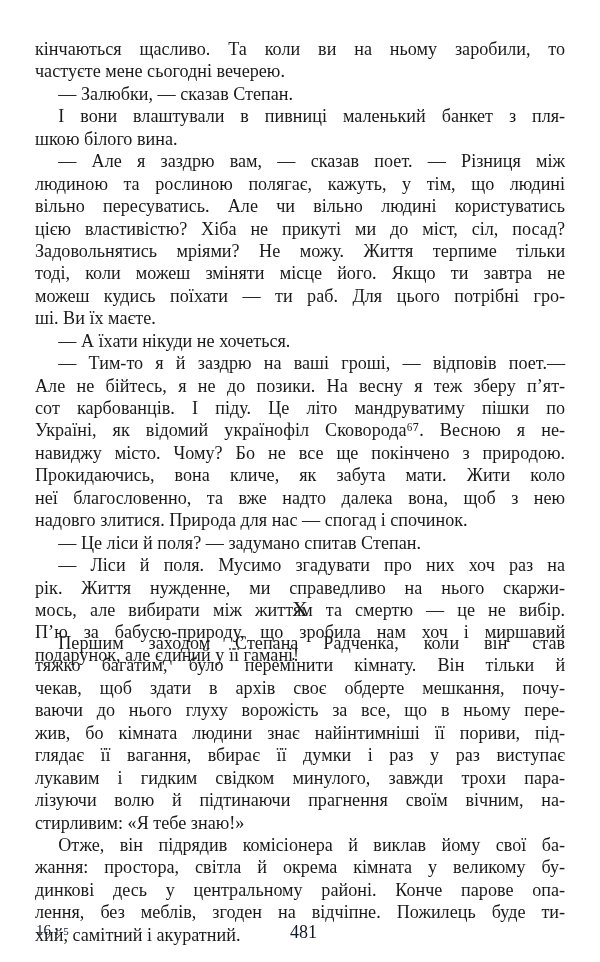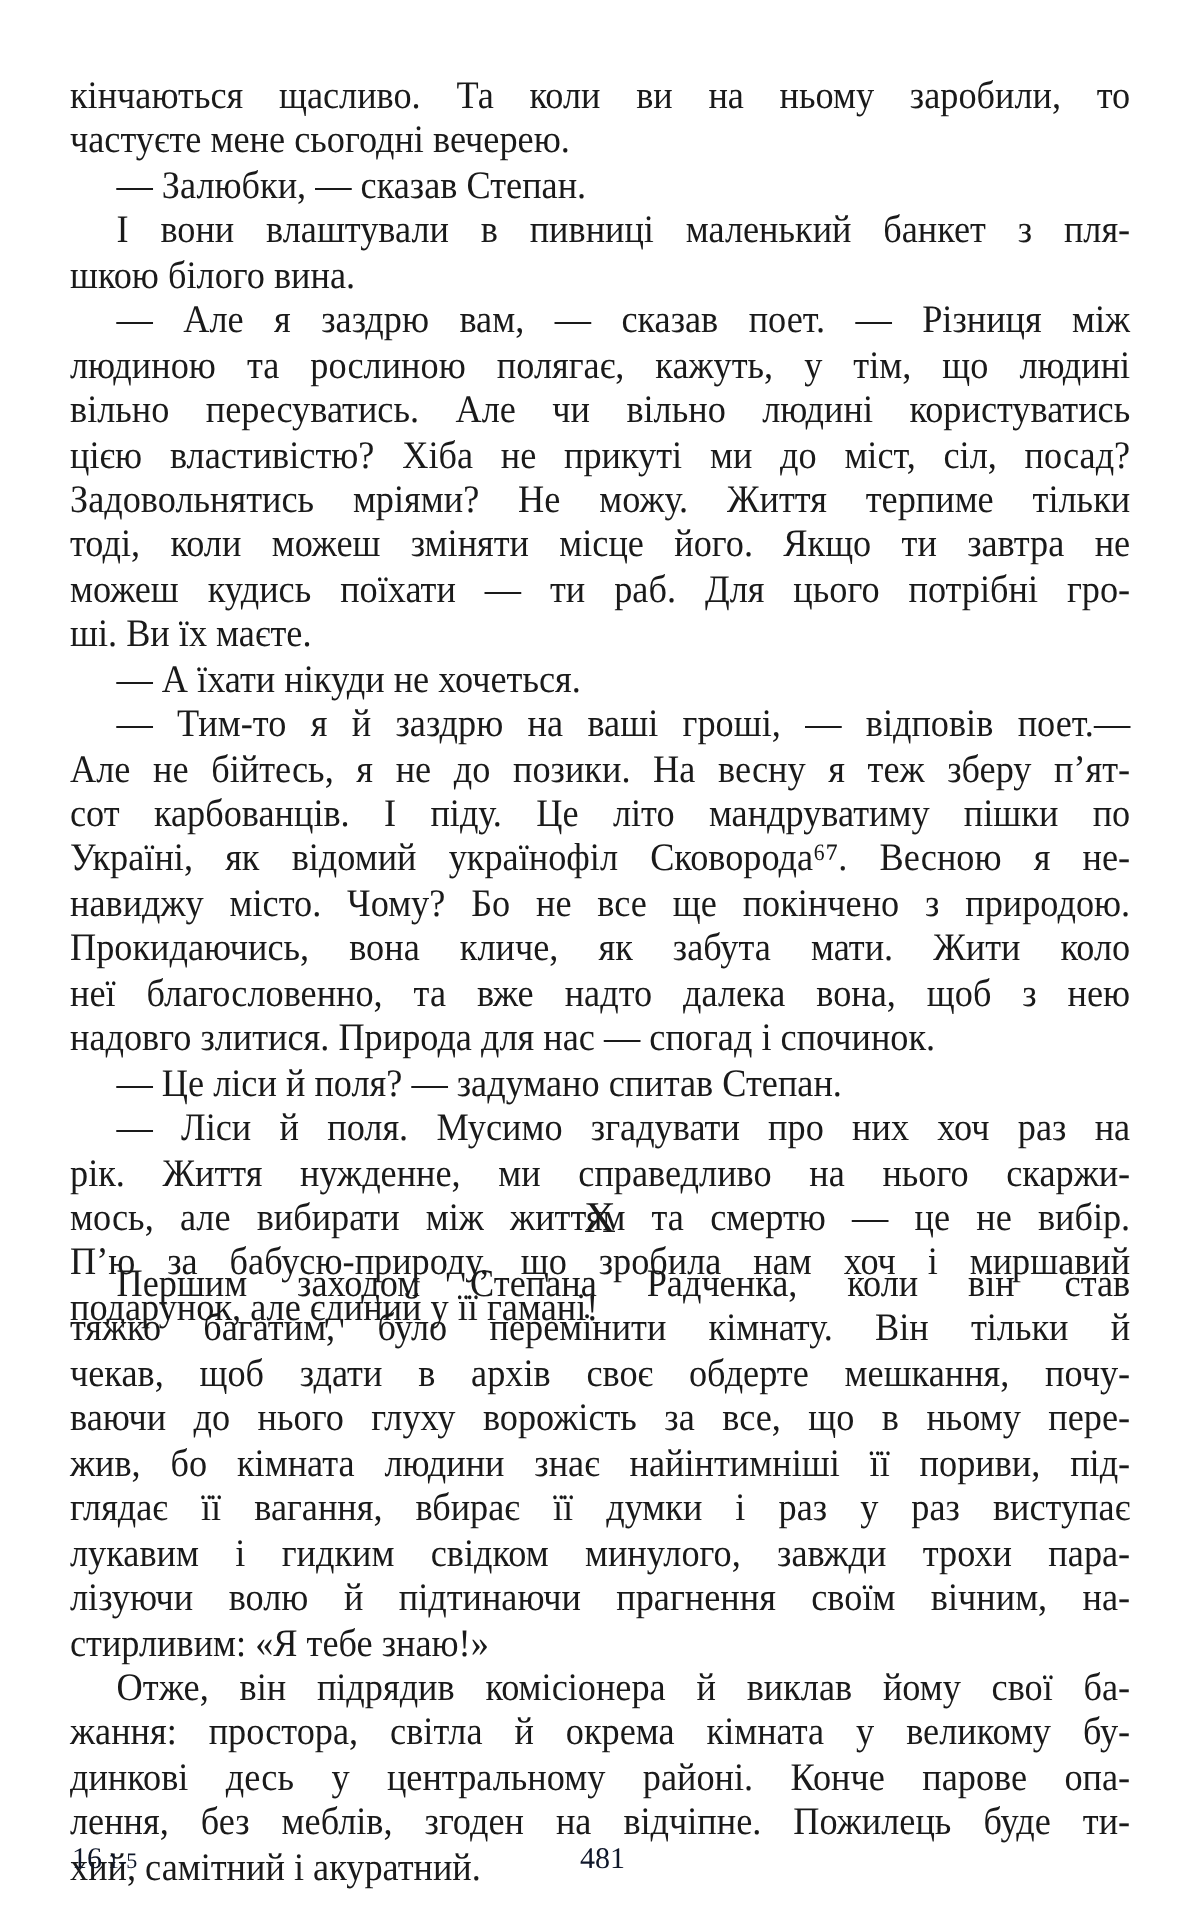--- a/index.html
+++ b/index.html
@@ -18,21 +18,21 @@
     position: absolute; left: 0; width: 600px; top: 596px; text-align: center;
     font-family: "Liberation Serif", "DejaVu Serif", serif; font-size: 22px; color: #1a1a1a;
   }
   .page2 { top: 632px; }
   .footer {
     position: absolute; top: 922px; left: 0; width: 600px; height: 20px;
     font-family: "Liberation Serif", "DejaVu Serif", serif; color: #0f172a;
   }
   .sig { position: absolute; left: 36px; font-size: 15px; }
   .sig small { font-size: 11px; margin-left: 3px; }
-  .pnum { position: absolute; left: 290px; font-size: 15px; }
+  .pnum { position: absolute; left: 290px; font-size: 18px; }
 </style>
 </head>
 <body>
 
 <div class="page" id="b1">
     <span class="ln">кінчаються щасливо. Та коли ви на ньому заробили, то</span>
     <span class="ln last">частуєте мене сьогодні вечерею.</span>
     <span class="ln ind last">— Залюбки, — сказав Степан.</span>
     <span class="ln ind">І вони влаштували в пивниці маленький банкет з пля-</span>
     <span class="ln last">шкою білого вина.</span>

